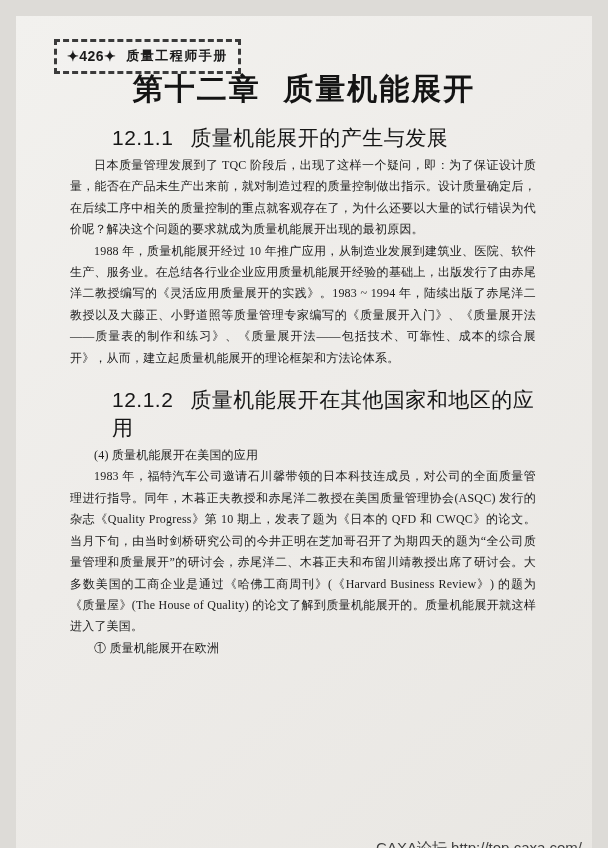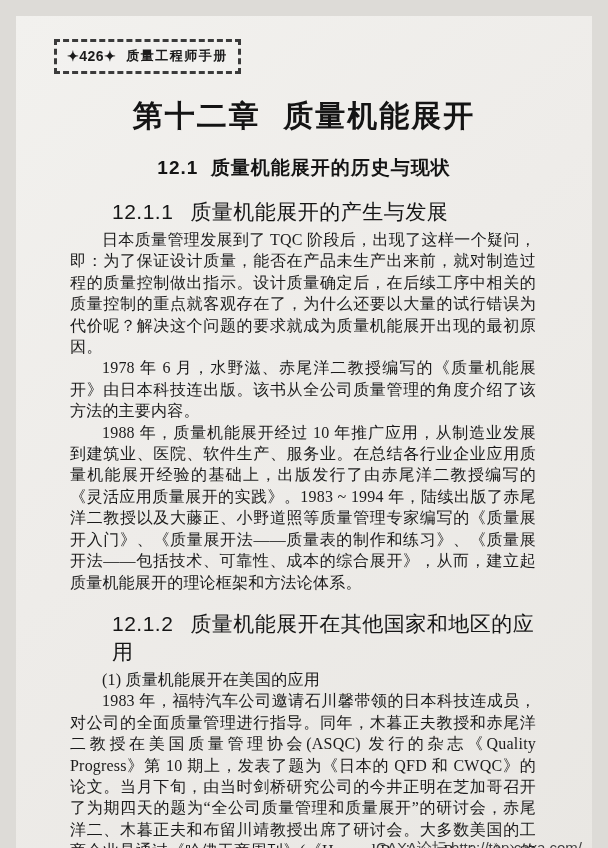--- a/index.html
+++ b/index.html
@@ -19,21 +19,21 @@
     padding:5px 10px 6px 10px;
     display:flex; align-items:center; gap:10px;
     font-family:"Liberation Sans", sans-serif;
     background:rgba(255,255,255,0.12);
   }
   .stamp .marker { font-weight:bold; font-size:14px; letter-spacing:0.5px; }
   .stamp .btitle { font-weight:bold; font-size:13px; letter-spacing:1.5px; }
 
   
   .chapter {
-    margin:0; padding-top:82px;
+    margin:0; padding-top:55px;
     text-align:center;
     font-family:"Liberation Sans", sans-serif;
     font-size:30px; font-weight:700; letter-spacing:2px;
     line-height:1.2; color:#141414;
   }
   .chapter .cnum { margin-right:0.75em; }
   .section {
     margin:21px 0 0 0;
     text-align:center;
     font-family:"Liberation Sans", sans-serif;
@@ -51,21 +51,21 @@
     padding-left:2em;
     font-family:"Liberation Sans", sans-serif;
     font-size:21px; font-weight:400; letter-spacing:0.5px;
     color:#151515;
   }
   .content h3 .hnum { margin-right:0.8em; }
   .content p {
     margin:0;
     text-indent:2em;
     text-align:justify;
-    font-size:16px;
+    font-size:12px;
     line-height:21.4px;
     letter-spacing:0.2px;
   }
 
   
   .footer {
     position:absolute; right:10px; bottom:6px;
     font-family:"Liberation Sans", sans-serif;
     font-size:15px; color:#3e3e3e;
   }
@@ -77,39 +77,35 @@
 
   <div class="stamp">
     <span class="marker">✦426✦</span>
     <span class="btitle">质量工程师手册</span>
   </div>
 
   <h1 class="chapter">
     <span class="cnum">第十二章</span><span>质量机能展开</span>
   </h1>
 
-  <h2 class="section">
-    <span class="snum">12.1</span><span>质量机能展开的历史与现状</span>
-  </h2>
 
   <div class="content">
 
     <h3>
       <span class="hnum">12.1.1</span><span>质量机能展开的产生与发展</span>
     </h3>
 
     <p>日本质量管理发展到了 TQC 阶段后，出现了这样一个疑问，即：为了保证设计质量，能否在产品未生产出来前，就对制造过程的质量控制做出指示。设计质量确定后，在后续工序中相关的质量控制的重点就客观存在了，为什么还要以大量的试行错误为代价呢？解决这个问题的要求就成为质量机能展开出现的最初原因。</p>
-    <p>1978 年 6 月，水野滋、赤尾洋二教授编写的《质量机能展开》由日本科技连出版。该书从全公司质量管理的角度介绍了该方法的主要内容。</p>
     <p>1988 年，质量机能展开经过 10 年推广应用，从制造业发展到建筑业、医院、软件生产、服务业。在总结各行业企业应用质量机能展开经验的基础上，出版发行了由赤尾洋二教授编写的《灵活应用质量展开的实践》。1983 ~ 1994 年，陆续出版了赤尾洋二教授以及大藤正、小野道照等质量管理专家编写的《质量展开入门》、《质量展开法——质量表的制作和练习》、《质量展开法——包括技术、可靠性、成本的综合展开》，从而，建立起质量机能展开的理论框架和方法论体系。</p>
 
     <h3>
       <span class="hnum">12.1.2</span><span>质量机能展开在其他国家和地区的应用</span>
     </h3>
 
-    <p>(1) 质量机能展开在美国的应用</p>
+    <p>(4) 质量机能展开在美国的应用</p>
     <p>1983 年，福特汽车公司邀请石川馨带领的日本科技连成员，对公司的全面质量管理进行指导。同年，木暮正夫教授和赤尾洋二教授在美国质量管理协会(ASQC) 发行的杂志《Quality Progress》第 10 期上，发表了题为《日本的 QFD 和 CWQC》的论文。当月下旬，由当时剑桥研究公司的今井正明在芝加哥召开了为期四天的题为“全公司质量管理和质量展开”的研讨会，赤尾洋二、木暮正夫和布留川靖教授出席了研讨会。大多数美国的工商企业是通过《哈佛工商周刊》(《Harvard Business Review》) 的题为《质量屋》(The House of Quality) 的论文了解到质量机能展开的。质量机能展开就这样进入了美国。</p>
     <p>① 质量机能展开在欧洲</p>
 
   </div>
 
   <div class="footer">CAXA论坛 http://top.caxa.com/</div>
 
 </div>
 
 </body></html>

